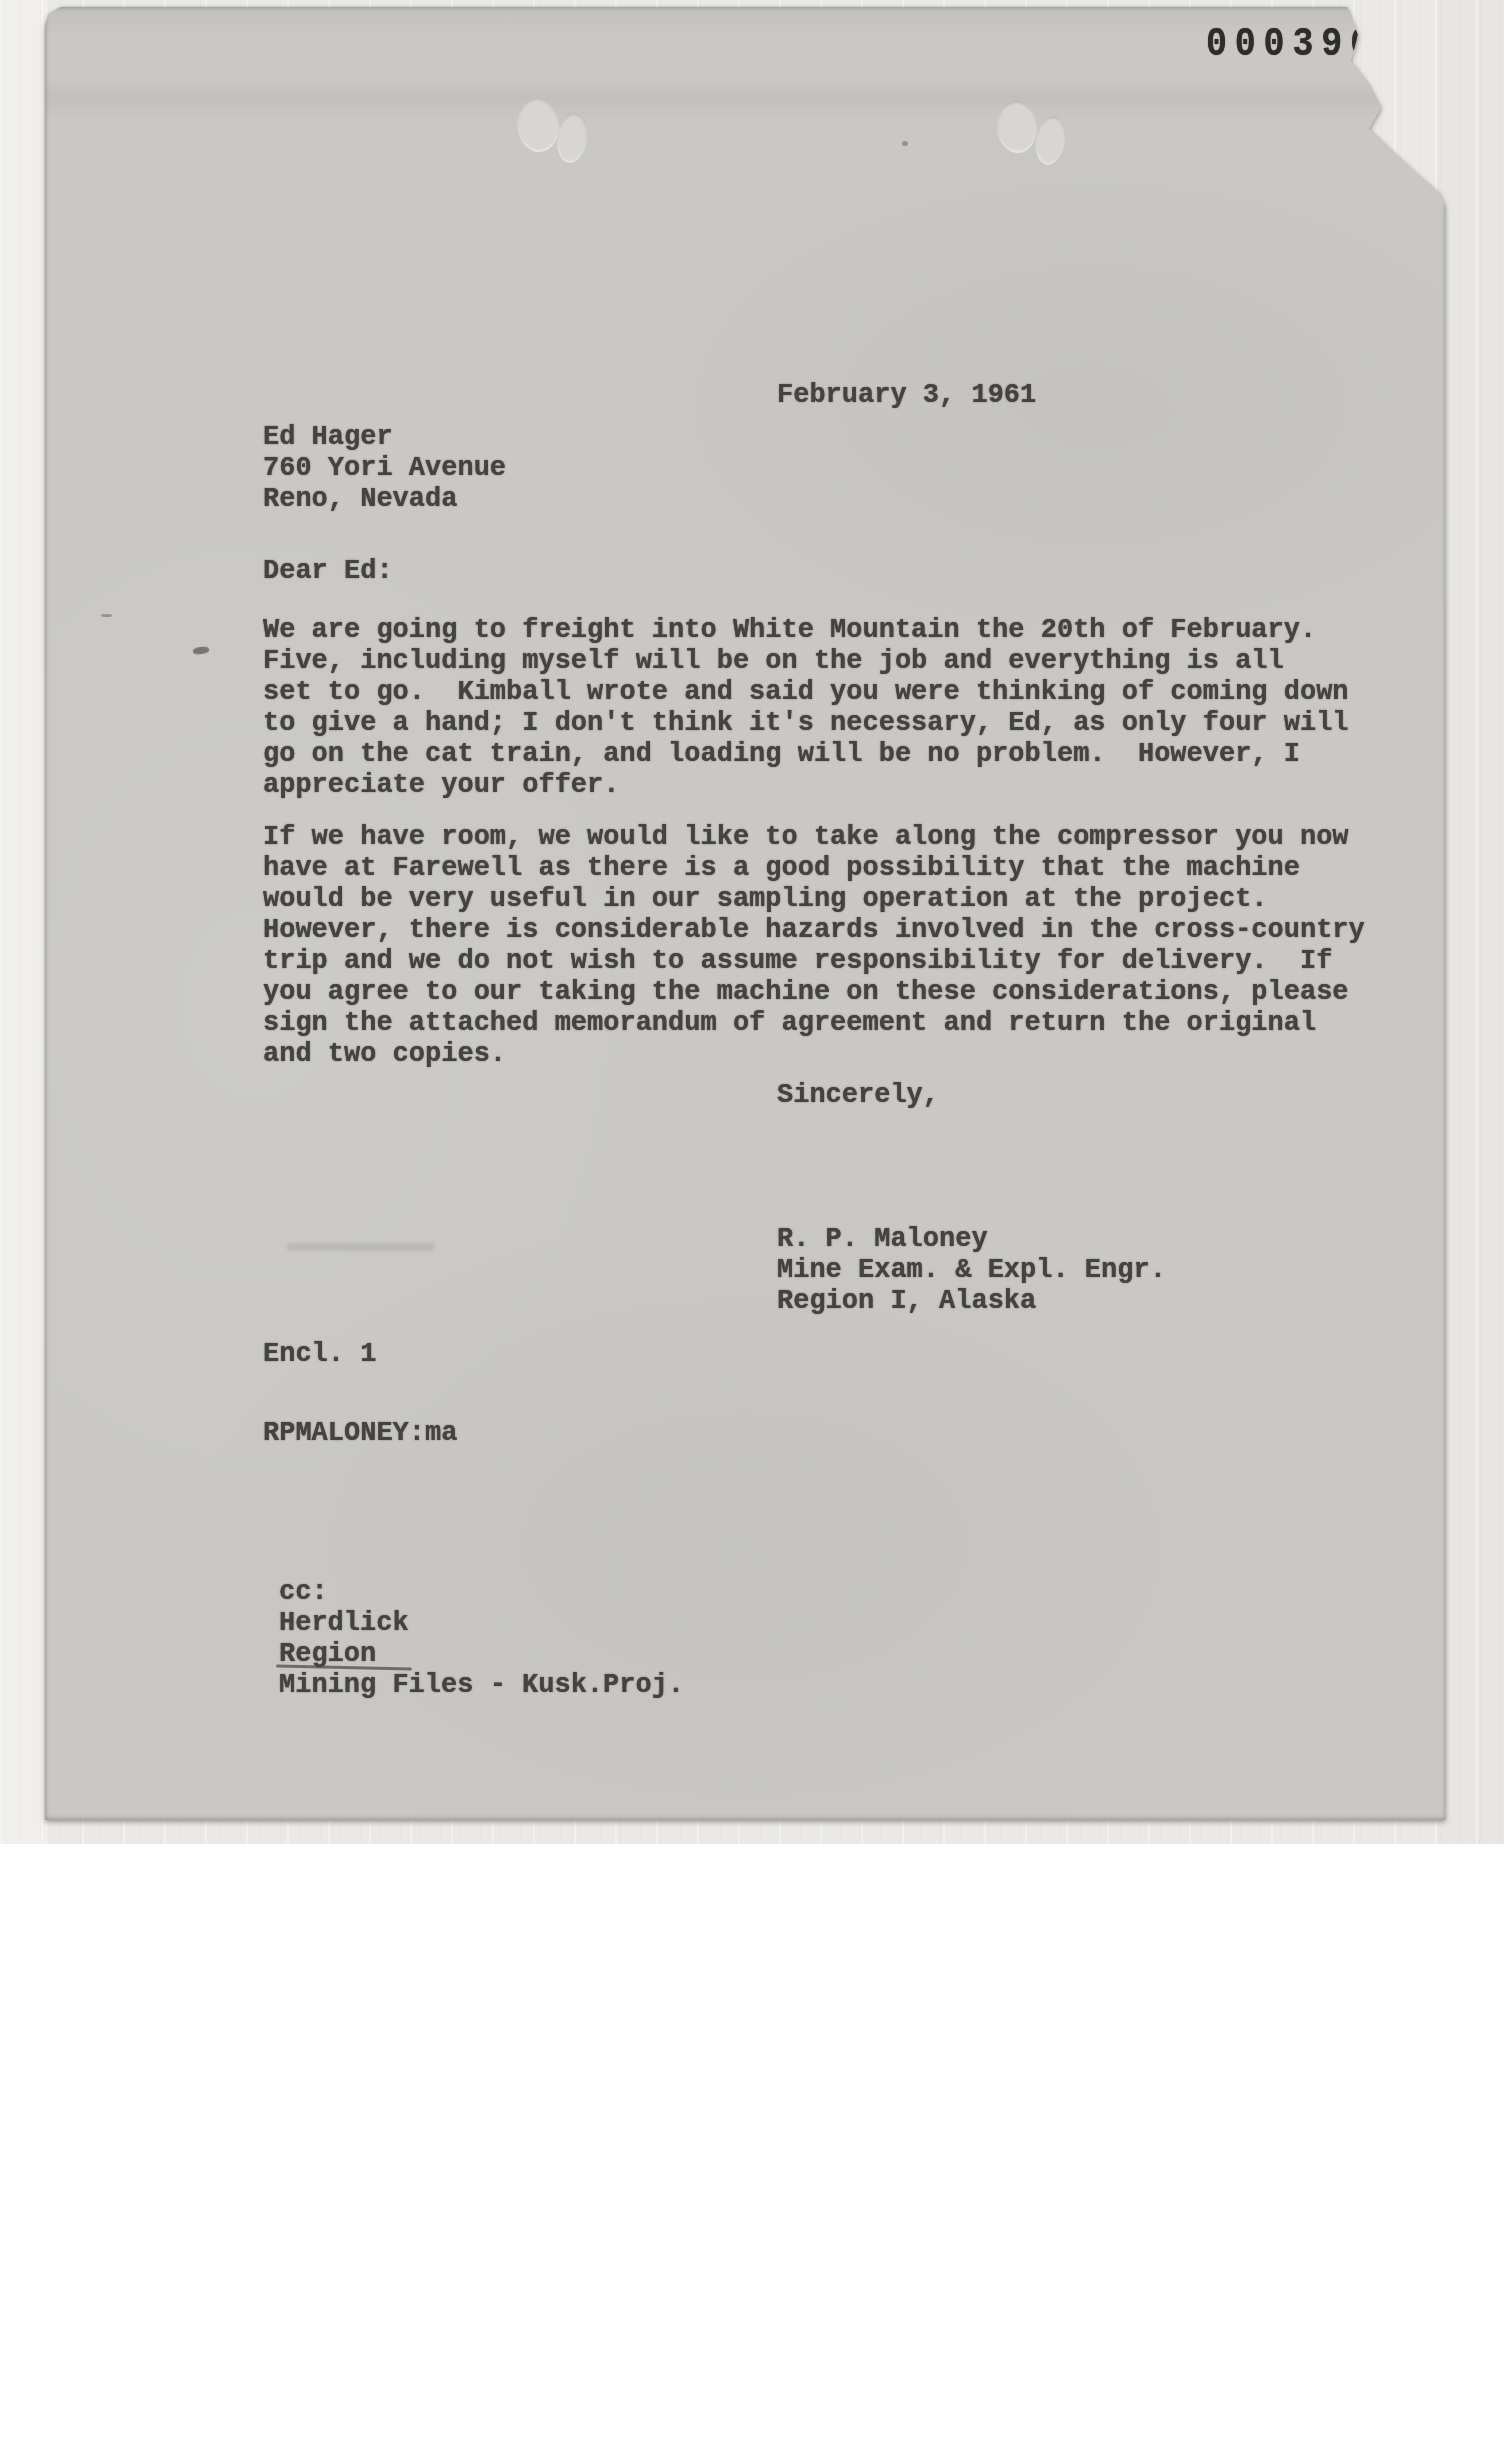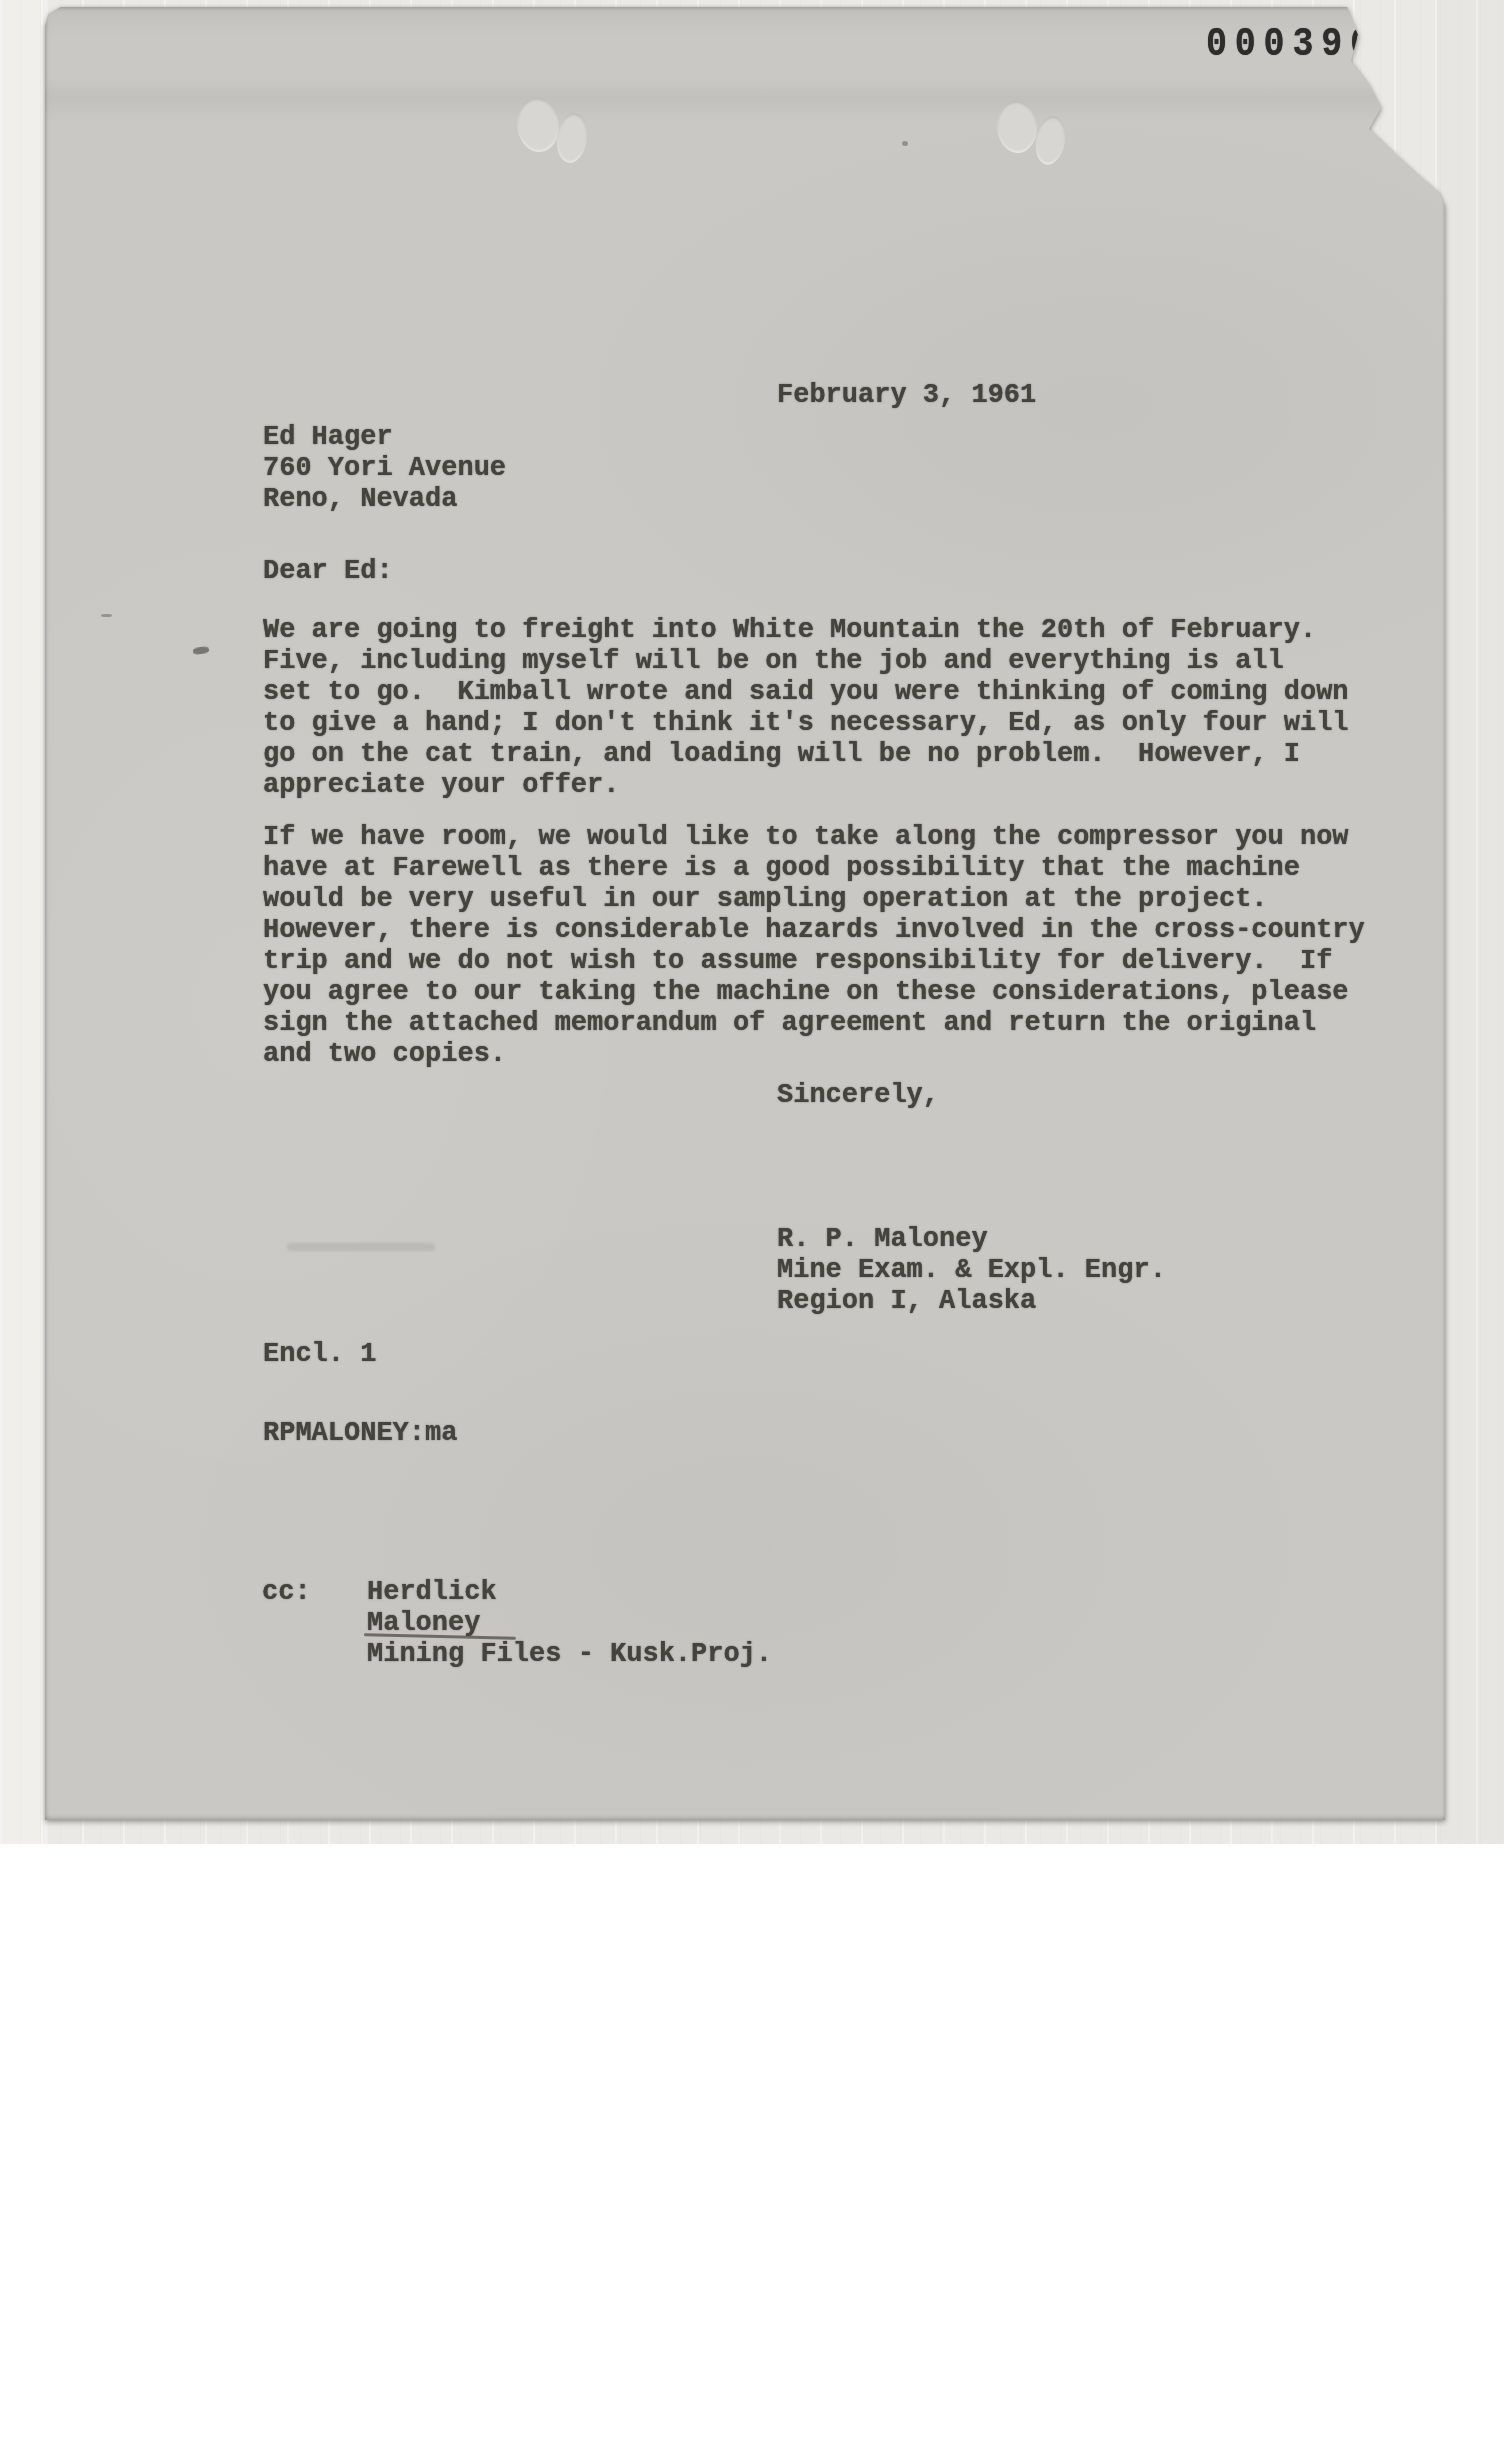--- a/index.html
+++ b/index.html
@@ -69,21 +69,21 @@
   }
   .line { white-space: pre; }
 
   .stamp {
     position: absolute; left: 1161px; top: 17.4px;
     color: #2e2d2b; font-size: 35px; font-weight: 700;
     letter-spacing: 7.8px; transform: scaleY(1.18);
     text-shadow: 0 0 0.9px rgba(46,45,43,0.9);
   }
 
-  .cc-row { position: absolute; left: 217px; top: 1570px; display: flex; }
+  .cc-row { position: absolute; left: 234px; top: 1570px; display: flex; flex-direction: column; }
   .cc-label { width: 105px; }
   .cc-underline { position: relative; display: inline-block; }
   .cc-underline::after {
     content: ""; position: absolute; left: -3.5px; right: -35px; bottom: 1.7px; height: 2.6px;
     background: rgba(72,68,62,0.7); border-radius: 1.7px; transform: rotate(1.3deg);
   }
 
   
   .mark { position: absolute; border-radius: 50%; }
   .mark-smudge { left: 148px; top: 640px; width: 15.7px; height: 7px;
@@ -169,21 +169,21 @@
         </div>
 
         <div class="typed" style="left:218px; top:1411px;">
           <div class="line">RPMALONEY:ma</div>
         </div>
 
         <div class="typed cc-row">
           <div class="line cc-label">cc:</div>
           <div>
             <div class="line">Herdlick</div>
-            <div class="line"><span class="cc-underline">Maloney</span></div>
+            <div class="line"><span class="cc-underline">Region</span></div>
             <div class="line">Mining Files - Kusk.Proj.</div>
           </div>
         </div>
 
       </div>
     </div>
   </div>
 
   <div class="scan-margin"></div>
 </div>

